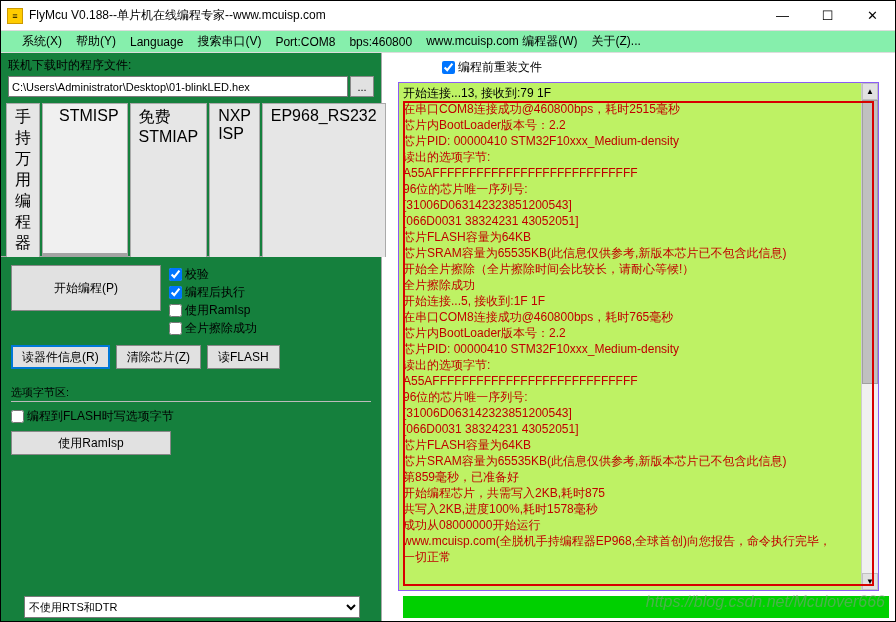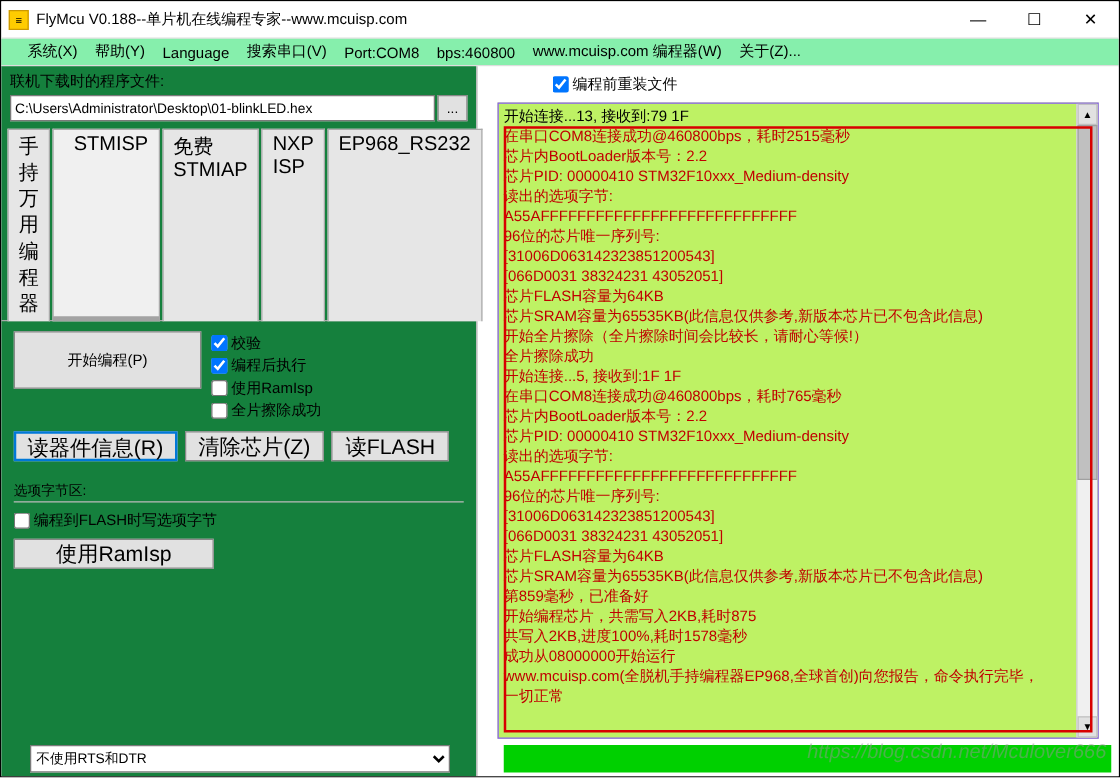--- a/index.html
+++ b/index.html
@@ -21,21 +21,21 @@
 .tabs { display:flex; border-bottom:1px solid #aaa; padding:0 5px; gap:0;}
 .tab { padding:3px 8px; border:1px solid #aaa; border-bottom:none; background:#e6e6e6; margin-right:2px; cursor:pointer; position:relative; top:1px; font-size:16px;}
 .tab.active { background:#f0f0f0; border-bottom:4px solid #a3a3a3;padding-left:16px;}
 .tabbody { padding:8px 10px; }
 .row1 { display:flex; gap:8px; align-items:flex-start;}
 .bigbtn { width:150px; height:46px; border:1px solid #888; background:#e1e1e1; cursor:pointer;}
 .checks { display:flex; flex-direction:column; gap:1px; padding-top:1px;}
 .chk { display:flex; align-items:center; gap:3px; font-size:11px;}
 .chk input{width:13px;height:13px;}
 .row2 { display:flex; gap:6px; margin-top:8px;}
-.btn { height:24px; border:1px solid #888; background:#e1e1e1; padding:0 10px; cursor:pointer; font-size:17px;}
+.btn { height:24px; border:1px solid #888; background:#e1e1e1; padding:0 10px; cursor:pointer; font-size:12px;}
 .btn.hl { border:2px solid #0078d7; padding:0 9px;}
 .sect { margin:8px 10px 0; }
 .sectlbl { font-size:11px; margin-bottom:1px;}
 .sectline { height:1px; background:#bbb; margin-bottom:6px;}
 .right { flex:1; background:#fff; display:flex; flex-direction:column; border-left:1px solid #aaa;}
 .right-top { padding:6px 0 6px 60px; display:flex; align-items:center; gap:4px;}
 .logwrap { flex:1; position:relative; margin:0 16px 3px; border:1px solid #8b5cf6; background:#bef264; overflow:hidden;}
 .redbox { position:absolute; inset:18px 4px 4px 4px; border:2px solid #d80000; pointer-events:none; z-index:5;}
 .log { position:absolute; inset:0; overflow-y:scroll; padding:2px 4px; font-size:12px; line-height:16px;}
 .log div{white-space:nowrap;}

